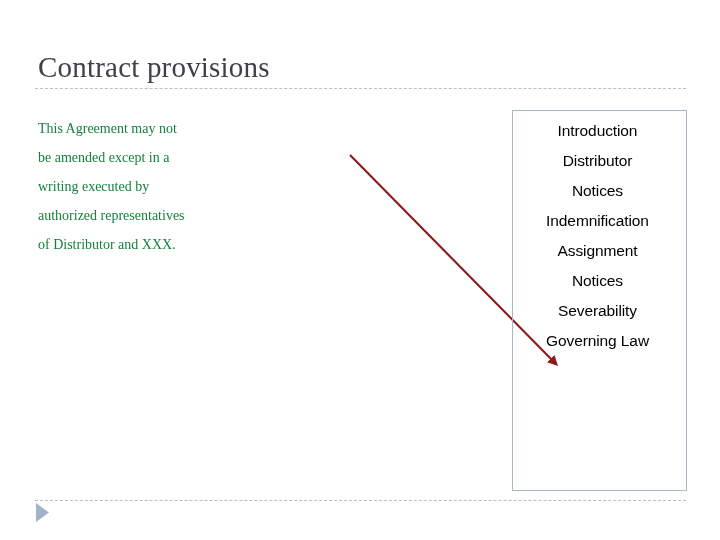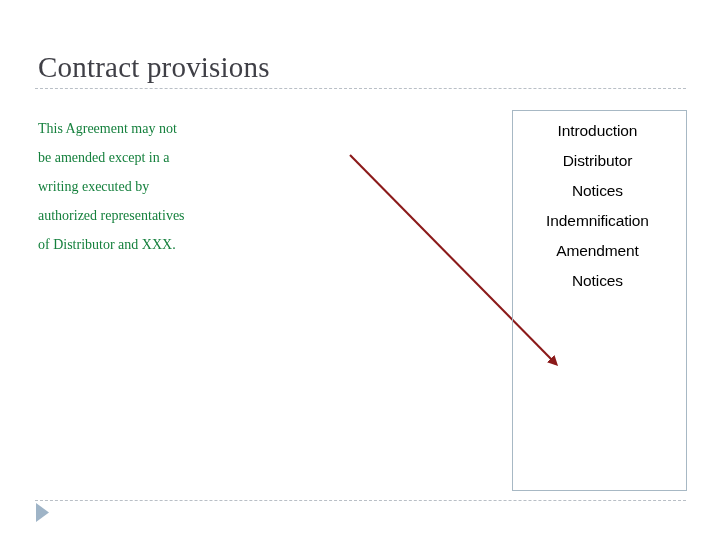--- a/index.html
+++ b/index.html
@@ -133,22 +133,24 @@
     </defs>
     <line x1="20" y1="15" x2="226" y2="224" stroke="#8b1a1a" stroke-width="2.1" marker-end="url(#arrowhead)"></line>
   </svg>
 
   <div id="provisions-box">
     <ul id="provisions-list">
       <li>Introduction</li>
       <li>Distributor</li>
       <li>Notices</li>
       <li>Indemnification</li>
-      <li>Amendment</li>
+      <li>Assignment</li>
       <li>Notices</li>
+      <li>Severability</li>
+      <li>Governing Law</li>
     </ul>
   </div>
 
   <div id="footer-rule"></div>
 
   <svg id="next-triangle" viewBox="0 0 15 19" width="15" height="19">
     <path d="M1,0 L14,9.5 L1,19 Z" fill="#9fb4c7"></path>
   </svg>
 
 </div>

